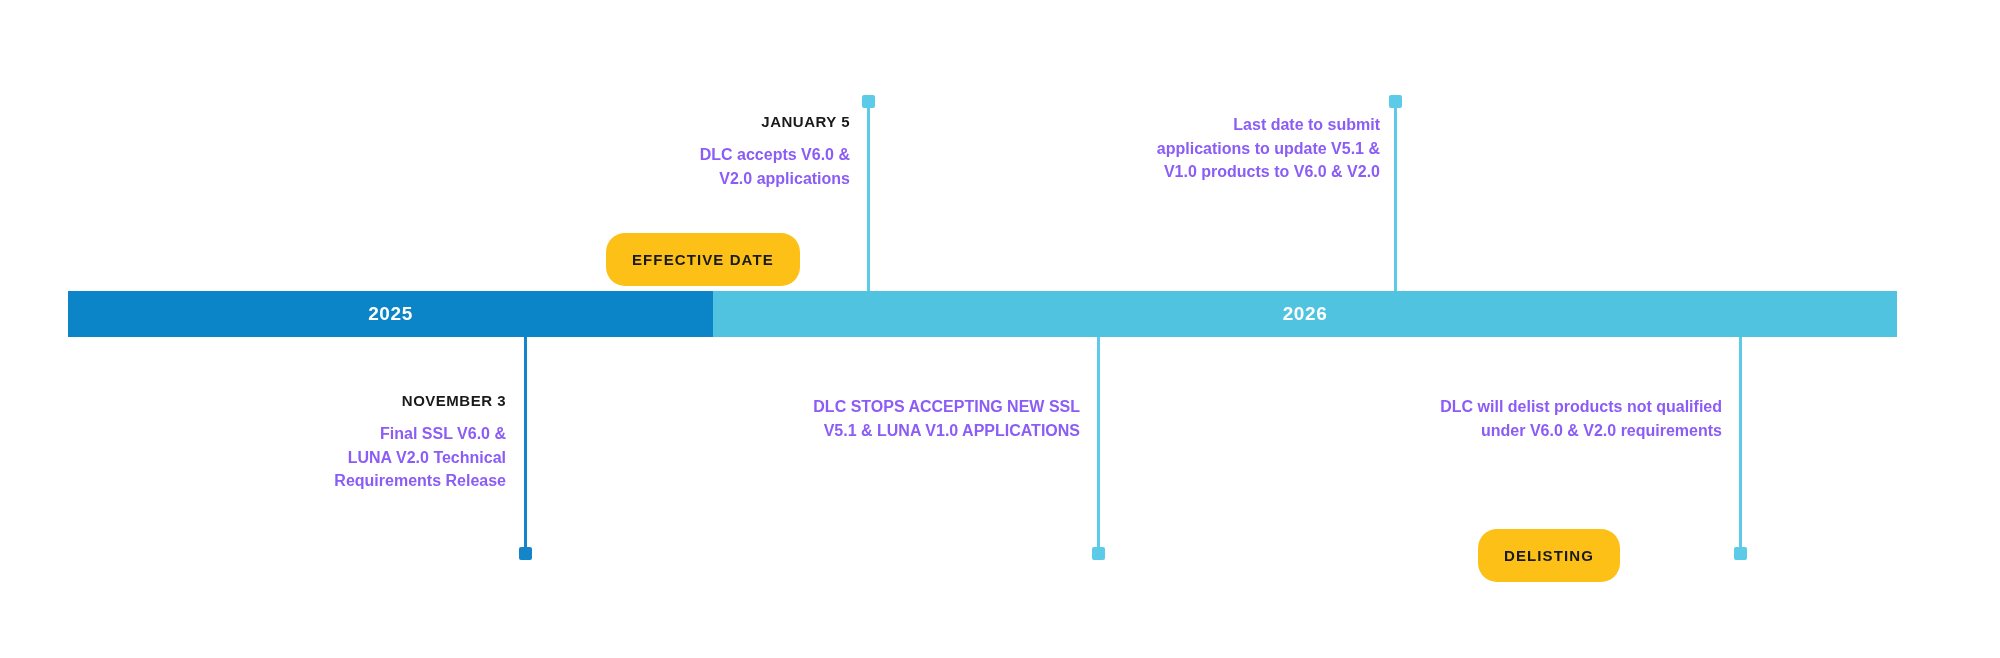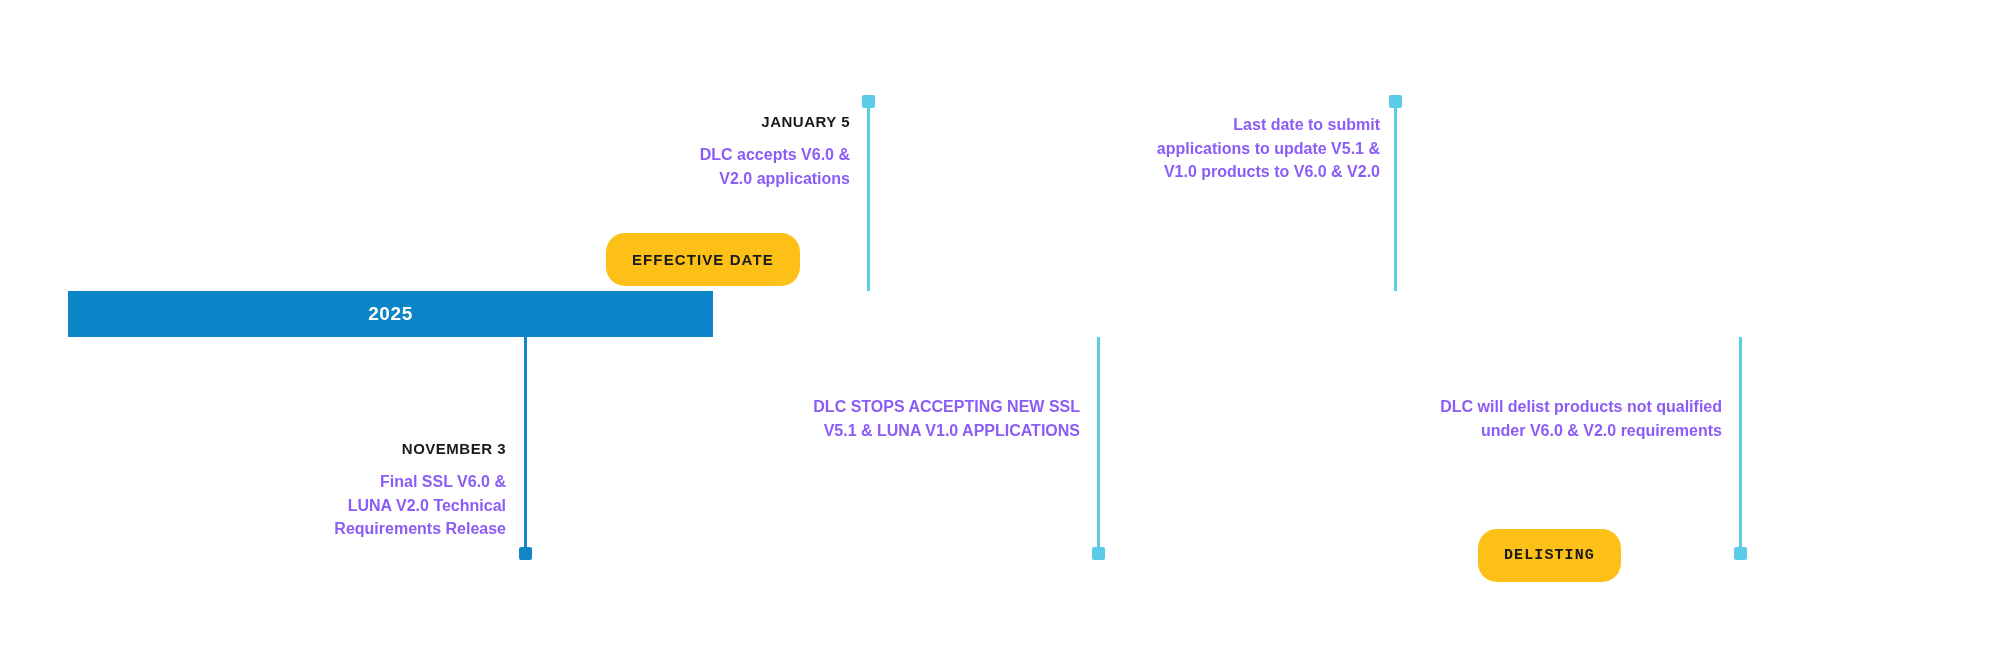--- a/index.html
+++ b/index.html
@@ -145,27 +145,30 @@
   </div>
   <div class="conn up light" style="left:1394px; top:95px; height:196px;">
     <div class="line"></div>
     <div class="cap"></div>
   </div>
 
   <div class="bar">
     <div class="seg seg-2025">
       <span class="seg-label">2025</span>
     </div>
+    <div class="seg seg-2026">
+      <span class="seg-label">2026</span>
+    </div>
   </div>
 
   <div class="conn down dark" style="left:524px; top:337px; height:223px;">
     <div class="line"></div>
     <div class="cap"></div>
   </div>
-  <div class="event right" style="left:268px; top:392px; width:238px;margin-top:48px;">
+  <div class="event right" style="left:268px; top:392px; width:238px;">
     <div class="date">NOVEMBER 3</div>
     <div class="desc">Final SSL V6.0 &amp;
 LUNA V2.0 Technical
 Requirements Release</div>
   </div>
 
   <div class="conn down light" style="left:1097px; top:337px; height:223px;">
     <div class="line"></div>
     <div class="cap"></div>
   </div>
@@ -175,15 +178,15 @@
   </div>
 
   <div class="conn down light" style="left:1739px; top:337px; height:223px;">
     <div class="line"></div>
     <div class="cap"></div>
   </div>
   <div class="event right" style="left:1310px; top:395px; width:412px;">
     <div class="desc">DLC will delist products not qualified
 under V6.0 &amp; V2.0 requirements</div>
   </div>
-  <div class="pill" style="left:1478px; top:529px;font-family:Liberation Mono, monospace;">DELISTING</div>
+  <div class="pill" style="left:1478px; top:529px;">DELISTING</div>
 
 </div>
 
 </body></html>

